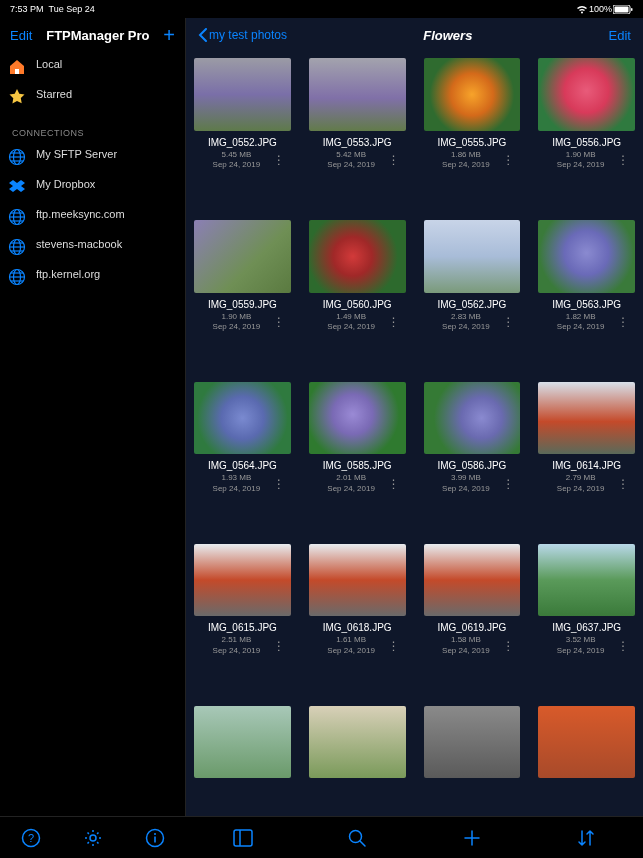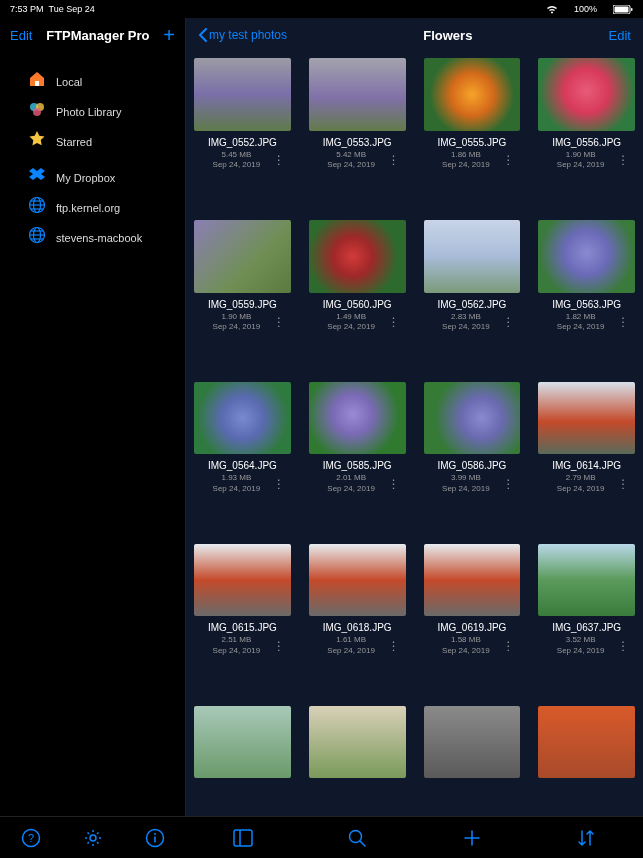--- a/index.html
+++ b/index.html
@@ -1,32 +1,32 @@
 <!DOCTYPE html>
 <html><head>
 <meta charset="utf-8">
 <style>
 * { margin:0; padding:0; box-sizing:border-box; font-family:-apple-system,Helvetica Neue,Arial,sans-serif; }
 body { background:#000; color:#fff; width:643px; height:858px; overflow:hidden; display:flex; flex-direction:column; }
 .statusbar { height:18px; display:flex; justify-content:space-between; align-items:center; padding:8px 10px; font-size:9px; color:#fff; }
-.statusbar .right { display:flex; align-items:center; gap:16px; }
+.statusbar .right { display:flex; align-items:center; gap:1px; }
 .main { flex:1; display:flex; overflow:hidden; }
 .sidebar { width:186px; background:#000; display:flex; flex-direction:column; border-right:1px solid #222; }
 .sidebar-header { height:34px; display:flex; align-items:center; padding:0 10px; justify-content:space-between; }
 .sidebar-title { font-weight:600; font-size:13px; color:#fff; }
 .sblink { color:#0a84ff; font-size:13px; }
 .plus { color:#0a84ff; font-size:20px; font-weight:300; }
 .sidebar-group { margin-top:6px; }
-.sidebar-item { display:flex; align-items:flex-end; height:30px; padding:0 28px; gap:10px; font-size:11px; color:#ddd; cursor:pointer; }
+.sidebar-item { display:flex; align-items:flex-start; height:30px; padding:0 8px; gap:10px; font-size:11px; color:#ddd; cursor:pointer; }
 .sidebar-item .icn { width:18px; height:18px; display:flex; align-items:center; justify-content:center; flex-shrink:0; }
 .section-label { font-size:9px; color:#888; padding:10px 12px 4px; letter-spacing:0.5px; }
 .content { flex:1; background:#0f172a; display:flex; flex-direction:column; }
 .content-header { height:34px; display:flex; align-items:center; justify-content:space-between; padding:0 12px; }
 .back { color:#0a84ff; font-size:12px; display:flex; align-items:center; gap:2px; }
-.ctitle { font-size:13px; font-weight:600; color:#fff; }
+.ctitle { font-size:13px; font-weight:600; color:#fff;font-style:italic; }
 .grid { flex:1; overflow-y:auto; padding:6px 8px; display:grid; grid-template-columns:repeat(4,1fr); gap:18px; }
 .cell { display:flex; flex-direction:column; }
 .thumb { width:100%; aspect-ratio:4/3; border-radius:2px; background:#333; }
 .meta { margin-top:6px; text-align:center; }
 .fname { font-size:10px; color:#fff; }
 .metarow { display:flex; justify-content:space-between; align-items:center; margin-top:2px; padding:0 6px; }
 .subtxt { font-size:8px; color:#999; line-height:1.3; text-align:center; flex:1; }
 .more { color:#999; font-size:12px; line-height:0.5; cursor:pointer; }
 .toolbar { height:42px; border-top:1px solid #222; display:flex; }
 .tbL { width:186px; display:flex; justify-content:space-around; align-items:center; }
@@ -69,68 +69,83 @@
             <svg width="18" height="18" viewBox="0 0 18 18">
               <path d="M9 2l7 6v8H2V8z" fill="#ff7a2a"></path>
               <rect x="7" y="11" width="4" height="5" fill="#fff"></rect>
             </svg>
           </span>
        <span>Local</span>
      </div>
         <div class="sidebar-item">
        <span class="icn">
             <svg width="18" height="18" viewBox="0 0 18 18">
-              <circle cx="6" cy="7" r="4" fill="#3ac5e8" opacity="0.8"></circle>
-              <circle cx="12" cy="7" r="4" fill="#f5c542" opacity="0.8"></circle>
-              <circle cx="9" cy="12" r="4" fill="#e85b7a" opacity="0.8"></circle>
-            </svg>
-          </span>
-       <span>Photo Library</span>
-     </div>
-        <div class="sidebar-item">
-       <span class="icn">
-            <svg width="18" height="18" viewBox="0 0 18 18">
               <path d="M9 1l2.3 4.7 5.2.8-3.7 3.6.9 5.2L9 13l-4.6 2.4.9-5.2L1.5 6.5l5.2-.8z" fill="#f5c542"></path>
             </svg>
           </span>
        <span>Starred</span>
      </div>
       </div>
+    <div class="section-label">CONNECTIONS</div>
     <div class="sidebar-group" id="connections">
-        <div class="sidebar-item">
-       <span class="icn">
-            <svg width="18" height="18" viewBox="0 0 18 18">
-              <path d="M5 2L1 5l4 3-4 3 4 3 4-3 4 3 4-3-4-3 4-3-4-3-4 3z" fill="#0a84ff"></path>
-            </svg>
-          </span>
-       <span>My Dropbox</span>
-     </div>
         <div class="sidebar-item">
        <span class="icn">
             <svg width="18" height="18" viewBox="0 0 18 18">
               <circle cx="9" cy="9" r="7.5" stroke="#0a84ff" stroke-width="1.2" fill="none"></circle>
               <ellipse cx="9" cy="9" rx="3.5" ry="7.5" stroke="#0a84ff" stroke-width="1.2" fill="none"></ellipse>
               <line x1="1.5" y1="9" x2="16.5" y2="9" stroke="#0a84ff" stroke-width="1.2"></line>
               <line x1="2.5" y1="5" x2="15.5" y2="5" stroke="#0a84ff" stroke-width="1.2"></line>
               <line x1="2.5" y1="13" x2="15.5" y2="13" stroke="#0a84ff" stroke-width="1.2"></line>
             </svg>
           </span>
-       <span>ftp.kernel.org</span>
+       <span>My SFTP  Server</span>
+     </div>
+        <div class="sidebar-item">
+       <span class="icn">
+            <svg width="18" height="18" viewBox="0 0 18 18">
+              <path d="M5 2L1 5l4 3-4 3 4 3 4-3 4 3 4-3-4-3 4-3-4-3-4 3z" fill="#0a84ff"></path>
+            </svg>
+          </span>
+       <span>My Dropbox</span>
      </div>
         <div class="sidebar-item">
        <span class="icn">
             <svg width="18" height="18" viewBox="0 0 18 18">
               <circle cx="9" cy="9" r="7.5" stroke="#0a84ff" stroke-width="1.2" fill="none"></circle>
               <ellipse cx="9" cy="9" rx="3.5" ry="7.5" stroke="#0a84ff" stroke-width="1.2" fill="none"></ellipse>
               <line x1="1.5" y1="9" x2="16.5" y2="9" stroke="#0a84ff" stroke-width="1.2"></line>
               <line x1="2.5" y1="5" x2="15.5" y2="5" stroke="#0a84ff" stroke-width="1.2"></line>
               <line x1="2.5" y1="13" x2="15.5" y2="13" stroke="#0a84ff" stroke-width="1.2"></line>
             </svg>
           </span>
+       <span>ftp.meeksync.com</span>
+     </div>
+        <div class="sidebar-item">
+       <span class="icn">
+            <svg width="18" height="18" viewBox="0 0 18 18">
+              <circle cx="9" cy="9" r="7.5" stroke="#0a84ff" stroke-width="1.2" fill="none"></circle>
+              <ellipse cx="9" cy="9" rx="3.5" ry="7.5" stroke="#0a84ff" stroke-width="1.2" fill="none"></ellipse>
+              <line x1="1.5" y1="9" x2="16.5" y2="9" stroke="#0a84ff" stroke-width="1.2"></line>
+              <line x1="2.5" y1="5" x2="15.5" y2="5" stroke="#0a84ff" stroke-width="1.2"></line>
+              <line x1="2.5" y1="13" x2="15.5" y2="13" stroke="#0a84ff" stroke-width="1.2"></line>
+            </svg>
+          </span>
        <span>stevens-macbook</span>
+     </div>
+        <div class="sidebar-item">
+       <span class="icn">
+            <svg width="18" height="18" viewBox="0 0 18 18">
+              <circle cx="9" cy="9" r="7.5" stroke="#0a84ff" stroke-width="1.2" fill="none"></circle>
+              <ellipse cx="9" cy="9" rx="3.5" ry="7.5" stroke="#0a84ff" stroke-width="1.2" fill="none"></ellipse>
+              <line x1="1.5" y1="9" x2="16.5" y2="9" stroke="#0a84ff" stroke-width="1.2"></line>
+              <line x1="2.5" y1="5" x2="15.5" y2="5" stroke="#0a84ff" stroke-width="1.2"></line>
+              <line x1="2.5" y1="13" x2="15.5" y2="13" stroke="#0a84ff" stroke-width="1.2"></line>
+            </svg>
+          </span>
+       <span>ftp.kernel.org</span>
      </div>
       </div>
   </div>
 
   <div class="content">
     <div class="content-header">
       <span class="back">
         <span>
             <svg width="9" height="14" viewBox="0 0 9 14">
               <path d="M8 1L2 7l6 6" stroke="#0a84ff" stroke-width="2" fill="none" stroke-linecap="round"></path>

